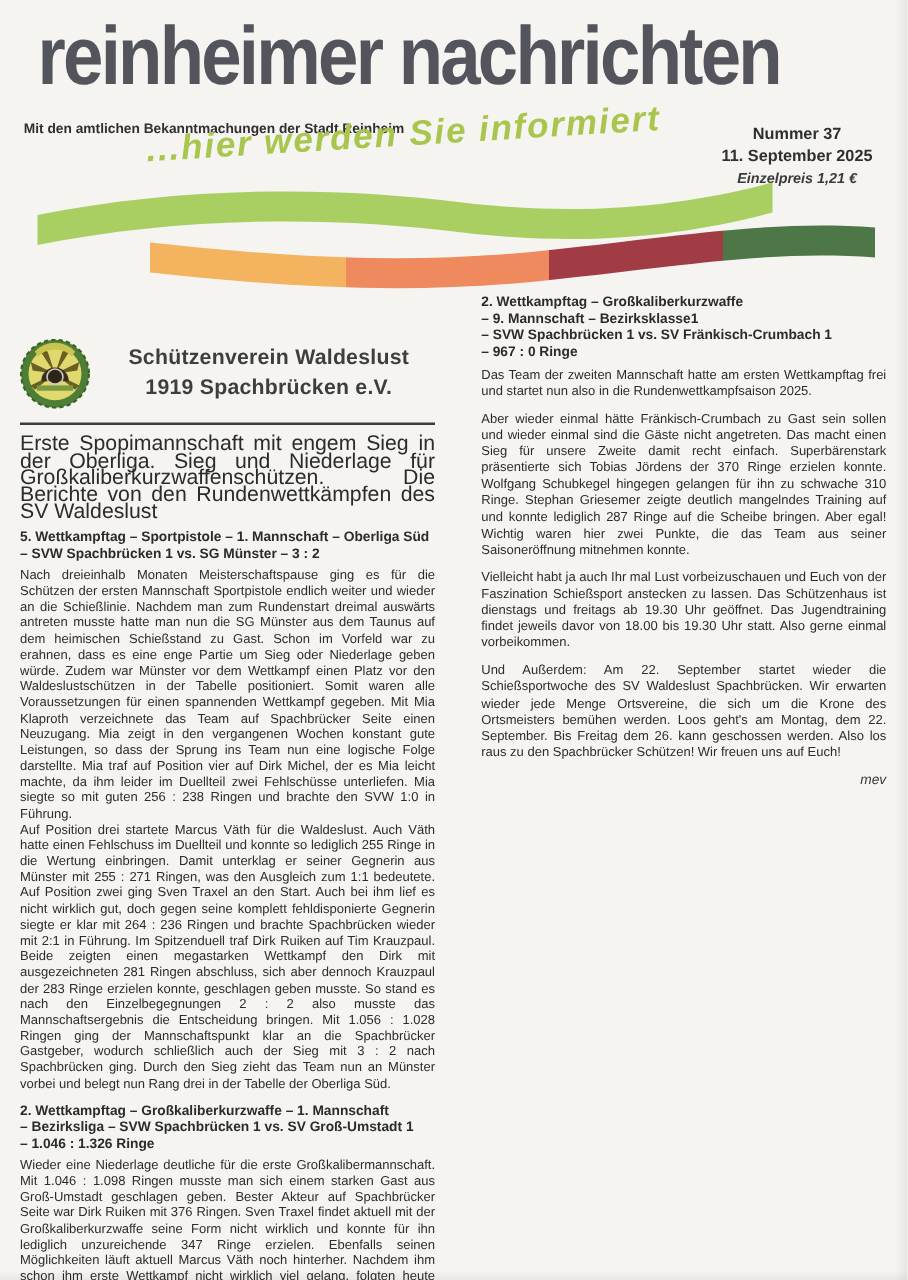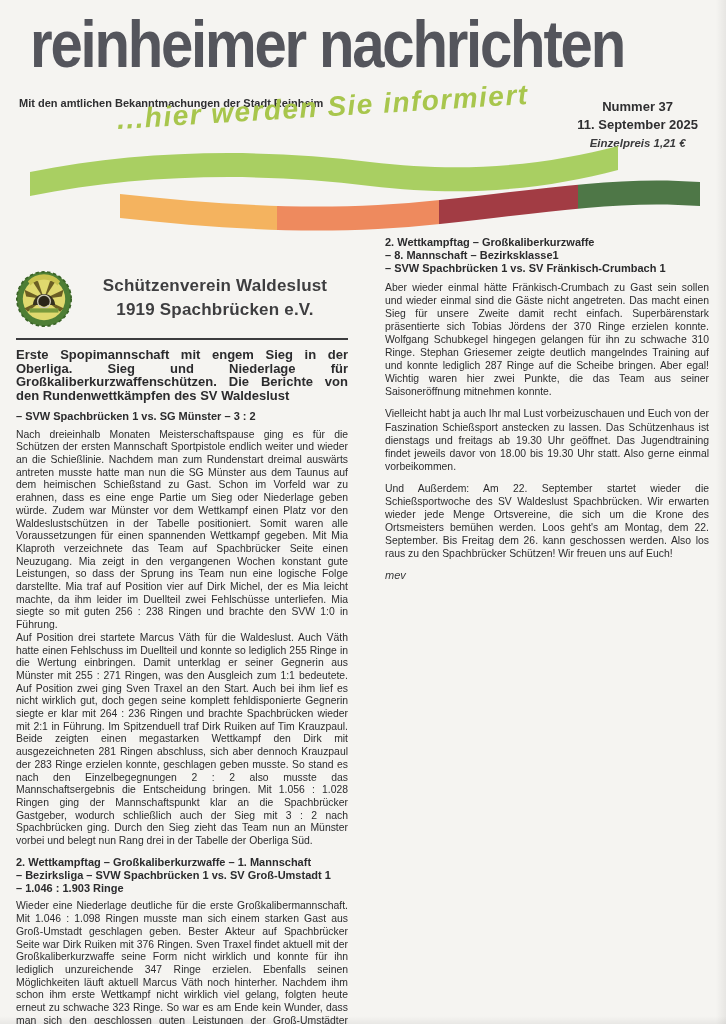--- a/index.html
+++ b/index.html
@@ -44,28 +44,28 @@
   .col-right{left:385px;width:324px;}
 
   .club-header{display:flex;gap:10px;align-items:flex-start;height:58px;}
   .club-logo{flex:0 0 56px;width:56px;height:56px;}
   .club-title{
     flex:1;text-align:center;font-weight:700;font-size:17px;line-height:24px;
     color:#3e3e40;padding-top:3px;letter-spacing:0.2px;
   }
   .club-rule{border:none;border-top:2px solid #3c3c3e;margin:9px 0 8px;}
 
-  .intro{font-size:13px;font-weight:700;line-height:13.6px;text-align:justify;margin:0 0 8px;color:#2b2b2d;}
+  .intro{font-size:17px;font-weight:400;line-height:13.6px;text-align:justify;margin:0 0 8px;color:#2b2b2d;}
 
   .sec-heading{margin:8px 0 5px;font-size:11px;font-weight:700;line-height:13.2px;color:#2b2b2d;}
   .sec-heading div{margin:0;}
 
   .body-p{font-size:10.4px;line-height:12.7px;text-align:justify;margin:0;color:#2c2c2e;}
   .col-right .body-p{margin-bottom:9px;line-height:13.1px;}
-  .signature{font-size:11px;font-style:italic;color:#3a3a3c;margin-top:2px;}
+  .signature{font-size:11px;font-style:italic;text-align:right;color:#3a3a3c;margin-top:2px;}
 </style>
 </head>
 <body>
 
 <div class="page">
 
   <h1 class="masthead-title">reinheimer nachrichten</h1>
   <div class="masthead-subtitle">Mit den amtlichen Bekanntmachungen der Stadt Reinheim</div>
   <div class="issue-block">
     <div class="issue-number">Nummer 37</div>
@@ -116,39 +116,42 @@
         <div>Schützenverein Waldeslust</div>
         <div>1919 Spachbrücken e.V.</div>
       </div>
     </div>
 
     <hr class="club-rule">
 
     <p class="intro">Erste Spopimannschaft mit engem Sieg in der Oberliga. Sieg und Niederlage für Großkaliberkurzwaffenschützen. Die Berichte von den Rundenwettkämpfen des SV Waldeslust</p>
 
     <div class="sec-heading">
+      <div>5. Wettkampftag – Sportpistole – 1. Mannschaft – Oberliga Süd</div>
       <div>– SVW Spachbrücken 1 vs. SG Münster – 3 : 2</div>
     </div>
     <p class="body-p">Nach dreieinhalb Monaten Meisterschaftspause ging es für die Schützen der ersten Mannschaft Sportpistole endlich weiter und wieder an die Schießlinie. Nachdem man zum Rundenstart dreimal auswärts antreten musste hatte man nun die SG Münster aus dem Taunus auf dem heimischen Schießstand zu Gast. Schon im Vorfeld war zu erahnen, dass es eine enge Partie um Sieg oder Niederlage geben würde. Zudem war Münster vor dem Wettkampf einen Platz vor den Waldeslustschützen in der Tabelle positioniert. Somit waren alle Voraussetzungen für einen spannenden Wettkampf gegeben. Mit Mia Klaproth verzeichnete das Team auf Spachbrücker Seite einen Neuzugang. Mia zeigt in den vergangenen Wochen konstant gute Leistungen, so dass der Sprung ins Team nun eine logische Folge darstellte. Mia traf auf Position vier auf Dirk Michel, der es Mia leicht machte, da ihm leider im Duellteil zwei Fehlschüsse unterliefen. Mia siegte so mit guten 256 : 238 Ringen und brachte den SVW 1:0 in Führung.</p>
     <p class="body-p">Auf Position drei startete Marcus Väth für die Waldeslust. Auch Väth hatte einen Fehlschuss im Duellteil und konnte so lediglich 255 Ringe in die Wertung einbringen. Damit unterklag er seiner Gegnerin aus Münster mit 255 : 271 Ringen, was den Ausgleich zum 1:1 bedeutete. Auf Position zwei ging Sven Traxel an den Start. Auch bei ihm lief es nicht wirklich gut, doch gegen seine komplett fehldisponierte Gegnerin siegte er klar mit 264 : 236 Ringen und brachte Spachbrücken wieder mit 2:1 in Führung. Im Spitzenduell traf Dirk Ruiken auf Tim Krauzpaul. Beide zeigten einen megastarken Wettkampf den Dirk mit ausgezeichneten 281 Ringen abschluss, sich aber dennoch Krauzpaul der 283 Ringe erzielen konnte, geschlagen geben musste. So stand es nach den Einzelbegegnungen 2 : 2 also musste das Mannschaftsergebnis die Entscheidung bringen. Mit 1.056 : 1.028 Ringen ging der Mannschaftspunkt klar an die Spachbrücker Gastgeber, wodurch schließlich auch der Sieg mit 3 : 2 nach Spachbrücken ging. Durch den Sieg zieht das Team nun an Münster vorbei und belegt nun Rang drei in der Tabelle der Oberliga Süd.</p>
 
     <div class="sec-heading">
       <div>2. Wettkampftag – Großkaliberkurzwaffe – 1. Mannschaft</div>
       <div>– Bezirksliga – SVW Spachbrücken 1 vs. SV Groß-Umstadt 1</div>
-      <div>– 1.046 : 1.903 Ringe</div>
+      <div>– 1.046 : 1.326 Ringe</div>
     </div>
     <p class="body-p">Wieder eine Niederlage deutliche für die erste Großkalibermannschaft. Mit 1.046 : 1.098 Ringen musste man sich einem starken Gast aus Groß-Umstadt geschlagen geben. Bester Akteur auf Spachbrücker Seite war Dirk Ruiken mit 376 Ringen. Sven Traxel findet aktuell mit der Großkaliberkurzwaffe seine Form nicht wirklich und konnte für ihn lediglich unzureichende 347 Ringe erzielen. Ebenfalls seinen Möglichkeiten läuft aktuell Marcus Väth noch hinterher. Nachdem ihm schon ihm erste Wettkampf nicht wirklich viel gelang, folgten heute erneut zu schwache 323 Ringe. So war es am Ende kein Wunder, dass man sich den geschlossen guten Leistungen der Groß-Umstädter (Hillerich 370 Ringe, Harin 366 Ringe und Herlt 362 Ringe) geschlagen geben musste. Somit ein echter Fehlstart für die erste Mannschaft.</p>
   </div>
 
   <div class="col col-right">
     <div class="sec-heading">
       <div>2. Wettkampftag – Großkaliberkurzwaffe</div>
-      <div>– 8. Mannschaft – Bezirksklasse1</div>
+      <div>– 9. Mannschaft – Bezirksklasse1</div>
       <div>– SVW Spachbrücken 1 vs. SV Fränkisch-Crumbach 1</div>
+      <div>– 967 : 0 Ringe</div>
     </div>
+    <p class="body-p">Das Team der zweiten Mannschaft hatte am ersten Wettkampftag frei und startet nun also in die Rundenwettkampfsaison 2025.</p>
     <p class="body-p">Aber wieder einmal hätte Fränkisch-Crumbach zu Gast sein sollen und wieder einmal sind die Gäste nicht angetreten. Das macht einen Sieg für unsere Zweite damit recht einfach. Superbärenstark präsentierte sich Tobias Jördens der 370 Ringe erzielen konnte. Wolfgang Schubkegel hingegen gelangen für ihn zu schwache 310 Ringe. Stephan Griesemer zeigte deutlich mangelndes Training auf und konnte lediglich 287 Ringe auf die Scheibe bringen. Aber egal! Wichtig waren hier zwei Punkte, die das Team aus seiner Saisoneröffnung mitnehmen konnte.</p>
     <p class="body-p">Vielleicht habt ja auch Ihr mal Lust vorbeizuschauen und Euch von der Faszination Schießsport anstecken zu lassen. Das Schützenhaus ist dienstags und freitags ab 19.30 Uhr geöffnet. Das Jugendtraining findet jeweils davor von 18.00 bis 19.30 Uhr statt. Also gerne einmal vorbeikommen.</p>
     <p class="body-p">Und Außerdem: Am 22. September startet wieder die Schießsportwoche des SV Waldeslust Spachbrücken. Wir erwarten wieder jede Menge Ortsvereine, die sich um die Krone des Ortsmeisters bemühen werden. Loos geht's am Montag, dem 22. September. Bis Freitag dem 26. kann geschossen werden. Also los raus zu den Spachbrücker Schützen! Wir freuen uns auf Euch!</p>
     <div class="signature">mev</div>
   </div>
 
   <div class="scan-edge-right"></div>
   <div class="scan-edge-bottom"></div>
 </div>
 

